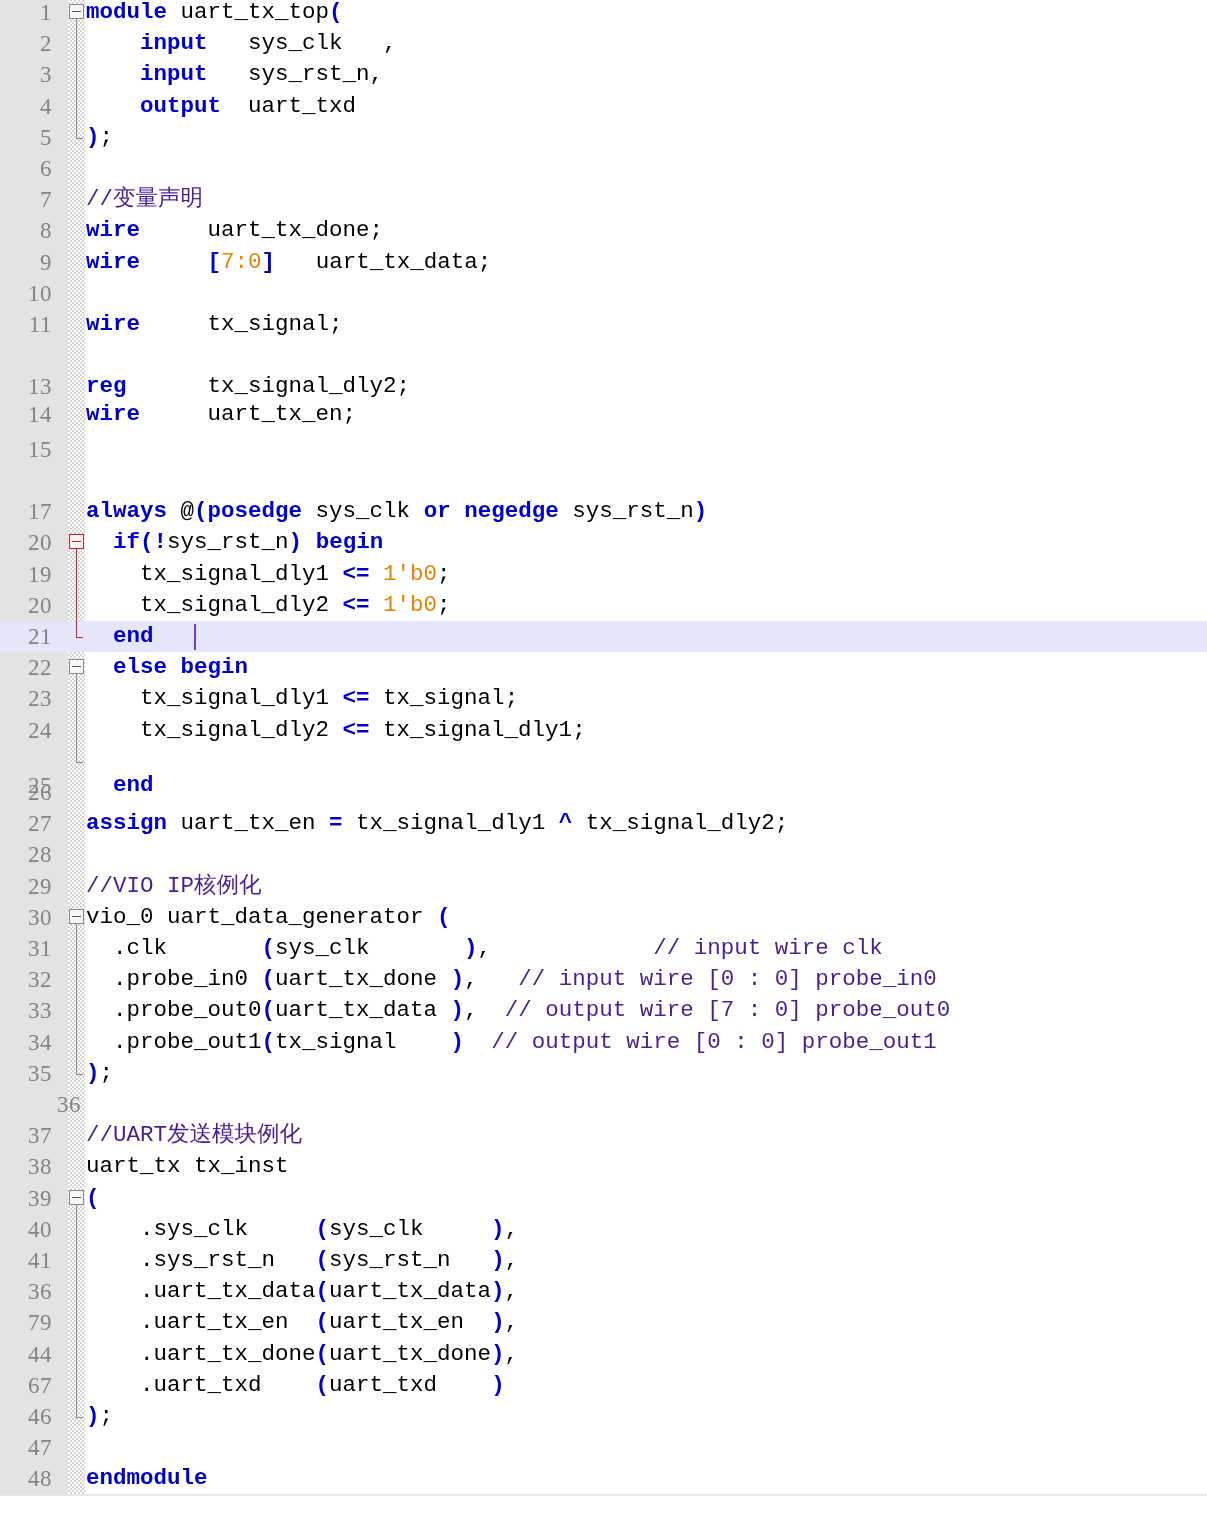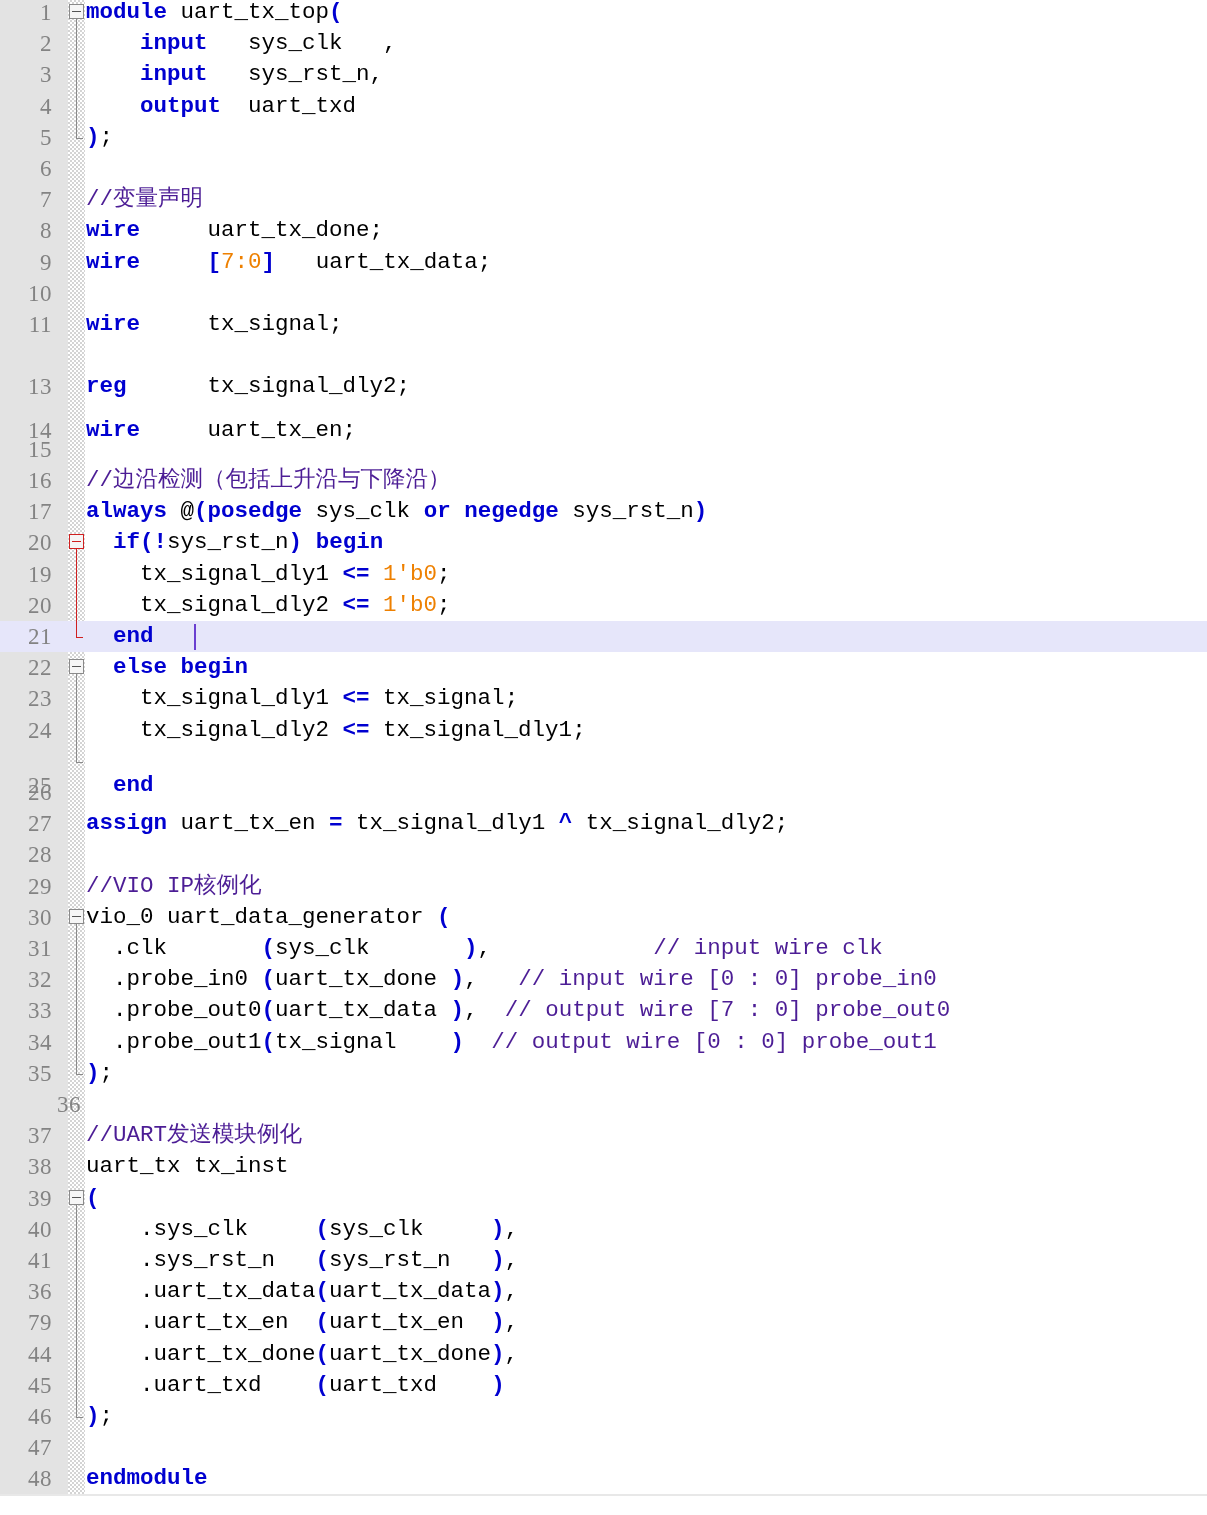--- a/index.html
+++ b/index.html
@@ -164,23 +164,22 @@
       <div class="line" style="top: 59.4px;"><span class="lineno">3</span><span class="code"><span class="t-pl">    </span><span class="t-kw">input</span><span class="t-pl">   </span><span class="t-id">sys_rst_n</span><span class="t-pl">,</span></span></div>
       <div class="line" style="top: 90.6px;"><span class="lineno">4</span><span class="code"><span class="t-pl">    </span><span class="t-kw">output</span><span class="t-pl">  </span><span class="t-id">uart_txd</span></span></div>
       <div class="line" style="top: 121.8px;"><span class="lineno">5</span><span class="code"><span class="t-op">)</span><span class="t-pl">;</span></span></div>
       <div class="line" style="top: 153px;"><span class="lineno">6</span><span class="code"></span></div>
       <div class="line" style="top: 184.2px;"><span class="lineno">7</span><span class="code"><span class="t-cmt">//变量声明</span></span></div>
       <div class="line" style="top: 215.4px;"><span class="lineno">8</span><span class="code"><span class="t-kw">wire</span><span class="t-pl">     </span><span class="t-id">uart_tx_done</span><span class="t-pl">;</span></span></div>
       <div class="line" style="top: 246.6px;"><span class="lineno">9</span><span class="code"><span class="t-kw">wire</span><span class="t-pl">     </span><span class="t-op">[</span><span class="t-num">7</span><span class="t-num">:</span><span class="t-num">0</span><span class="t-op">]</span><span class="t-pl">   </span><span class="t-id">uart_tx_data</span><span class="t-pl">;</span></span></div>
       <div class="line" style="top: 277.8px;"><span class="lineno">10</span><span class="code"></span></div>
       <div class="line" style="top: 309px;"><span class="lineno">11</span><span class="code"><span class="t-kw">wire</span><span class="t-pl">     </span><span class="t-id">tx_signal</span><span class="t-pl">;</span></span></div>
       <div class="line" style="top: 371.4px;"><span class="lineno">13</span><span class="code"><span class="t-kw">reg</span><span class="t-pl">      </span><span class="t-id">tx_signal_dly2</span><span class="t-pl">;</span></span></div>
-      <div class="line" style="top: 415px;"><span class="lineno">14</span><span class="code"><span class="t-kw">wire</span><span class="t-pl">     </span><span class="t-id">uart_tx_en</span><span class="t-pl">;</span></span></div>
+      <div class="line" style="top: 399px;"><span class="lineno">14</span><span class="code"><span class="t-kw">wire</span><span class="t-pl">     </span><span class="t-id">uart_tx_en</span><span class="t-pl">;</span></span></div>
       <div class="line" style="top: 433.8px;"><span class="lineno">15</span><span class="code"></span></div>
-      <div class="line" style="top: 465px;"><span class="lineno">16</span><span class="code"><span class="t-cmt">//边沿检测（包括上升沿与下降沿）</span></span></div>
       <div class="line" style="top: 496.2px;"><span class="lineno">17</span><span class="code"><span class="t-kw">always</span><span class="t-pl"> </span><span class="t-pl">@</span><span class="t-op">(</span><span class="t-kw">posedge</span><span class="t-pl"> </span><span class="t-id">sys_clk</span><span class="t-pl"> </span><span class="t-kw">or</span><span class="t-pl"> </span><span class="t-kw">negedge</span><span class="t-pl"> </span><span class="t-id">sys_rst_n</span><span class="t-op">)</span></span></div>
       <div class="line" style="top: 527.4px;"><span class="lineno">20</span><span class="code"><span class="t-pl">  </span><span class="t-kw">if</span><span class="t-op">(</span><span class="t-op">!</span><span class="t-id">sys_rst_n</span><span class="t-op">)</span><span class="t-pl"> </span><span class="t-kw">begin</span></span></div>
       <div class="line" style="top: 558.6px;"><span class="lineno">19</span><span class="code"><span class="t-pl">    </span><span class="t-id">tx_signal_dly1</span><span class="t-pl"> </span><span class="t-op">&lt;=</span><span class="t-pl"> </span><span class="t-num">1'b0</span><span class="t-pl">;</span></span></div>
       <div class="line" style="top: 589.8px;"><span class="lineno">20</span><span class="code"><span class="t-pl">    </span><span class="t-id">tx_signal_dly2</span><span class="t-pl"> </span><span class="t-op">&lt;=</span><span class="t-pl"> </span><span class="t-num">1'b0</span><span class="t-pl">;</span></span></div>
       <div class="line current" style="top: 621px;"><span class="lineno">21</span><span class="code"><span class="t-pl">  </span><span class="t-kw">end</span></span><span class="caret" style="left: 194.16px;"></span></div>
       <div class="line" style="top: 652.2px;"><span class="lineno">22</span><span class="code"><span class="t-pl">  </span><span class="t-kw">else</span><span class="t-pl"> </span><span class="t-kw">begin</span></span></div>
       <div class="line" style="top: 683.4px;"><span class="lineno">23</span><span class="code"><span class="t-pl">    </span><span class="t-id">tx_signal_dly1</span><span class="t-pl"> </span><span class="t-op">&lt;=</span><span class="t-pl"> </span><span class="t-id">tx_signal</span><span class="t-pl">;</span></span></div>
       <div class="line" style="top: 714.6px;"><span class="lineno">24</span><span class="code"><span class="t-pl">    </span><span class="t-id">tx_signal_dly2</span><span class="t-pl"> </span><span class="t-op">&lt;=</span><span class="t-pl"> </span><span class="t-id">tx_signal_dly1</span><span class="t-pl">;</span></span></div>
       <div class="line" style="top: 745.8px; margin-top: 24px;"><span class="lineno">25</span><span class="code"><span class="t-pl">  </span><span class="t-kw">end</span></span></div>
       <div class="line" style="top: 777px;"><span class="lineno">26</span><span class="code"></span></div>
@@ -195,21 +194,21 @@
       <div class="line" style="top: 1057.8px;"><span class="lineno">35</span><span class="code"><span class="t-op">)</span><span class="t-pl">;</span></span></div>
       <div class="line" style="top: 1089px; margin-left: 29px;"><span class="lineno">36</span><span class="code"></span></div>
       <div class="line" style="top: 1120.2px;"><span class="lineno">37</span><span class="code"><span class="t-cmt">//UART发送模块例化</span></span></div>
       <div class="line" style="top: 1151.4px;"><span class="lineno">38</span><span class="code"><span class="t-id">uart_tx tx_inst</span></span></div>
       <div class="line" style="top: 1182.6px;"><span class="lineno">39</span><span class="code"><span class="t-op">(</span></span></div>
       <div class="line" style="top: 1213.8px;"><span class="lineno">40</span><span class="code"><span class="t-pl">    </span><span class="t-id">.sys_clk</span><span class="t-pl">     </span><span class="t-op">(</span><span class="t-id">sys_clk</span><span class="t-pl">     </span><span class="t-op">)</span><span class="t-pl">,</span></span></div>
       <div class="line" style="top: 1245px;"><span class="lineno">41</span><span class="code"><span class="t-pl">    </span><span class="t-id">.sys_rst_n</span><span class="t-pl">   </span><span class="t-op">(</span><span class="t-id">sys_rst_n</span><span class="t-pl">   </span><span class="t-op">)</span><span class="t-pl">,</span></span></div>
       <div class="line" style="top: 1276.2px;"><span class="lineno">36</span><span class="code"><span class="t-pl">    </span><span class="t-id">.uart_tx_data</span><span class="t-op">(</span><span class="t-id">uart_tx_data</span><span class="t-op">)</span><span class="t-pl">,</span></span></div>
       <div class="line" style="top: 1307.4px;"><span class="lineno">79</span><span class="code"><span class="t-pl">    </span><span class="t-id">.uart_tx_en</span><span class="t-pl">  </span><span class="t-op">(</span><span class="t-id">uart_tx_en</span><span class="t-pl">  </span><span class="t-op">)</span><span class="t-pl">,</span></span></div>
       <div class="line" style="top: 1338.6px;"><span class="lineno">44</span><span class="code"><span class="t-pl">    </span><span class="t-id">.uart_tx_done</span><span class="t-op">(</span><span class="t-id">uart_tx_done</span><span class="t-op">)</span><span class="t-pl">,</span></span></div>
-      <div class="line" style="top: 1369.8px;"><span class="lineno">45</span><span class="code"><span class="t-pl">    </span><span class="t-id">.uart_txd</span><span class="t-pl">    </span><span class="t-op">(</span><span class="t-id">uart_txd</span><span class="t-pl">    </span><span class="t-op">)</span></span></div>
+      <div class="line" style="top: 1369.8px;"><span class="lineno">67</span><span class="code"><span class="t-pl">    </span><span class="t-id">.uart_txd</span><span class="t-pl">    </span><span class="t-op">(</span><span class="t-id">uart_txd</span><span class="t-pl">    </span><span class="t-op">)</span></span></div>
       <div class="line" style="top: 1401px;"><span class="lineno">46</span><span class="code"><span class="t-op">)</span><span class="t-pl">;</span></span></div>
       <div class="line" style="top: 1432.2px;"><span class="lineno">47</span><span class="code"></span></div>
       <div class="line" style="top: 1463.4px;"><span class="lineno">48</span><span class="code"><span class="t-kw">endmodule</span></span></div>
     </div>
 
   <div class="gutter-bottom"></div>
 <div class="fold-box" style="left: 69px; top: 4px;"></div>
     <div class="fold-line" style="left: 76px; top: 19px; height: 118.8px;"></div>
     <div class="fold-foot" style="left: 76px; top: 137.8px;"></div>
     <div class="fold-box red" style="left: 69px; top: 534.4px;"></div>

